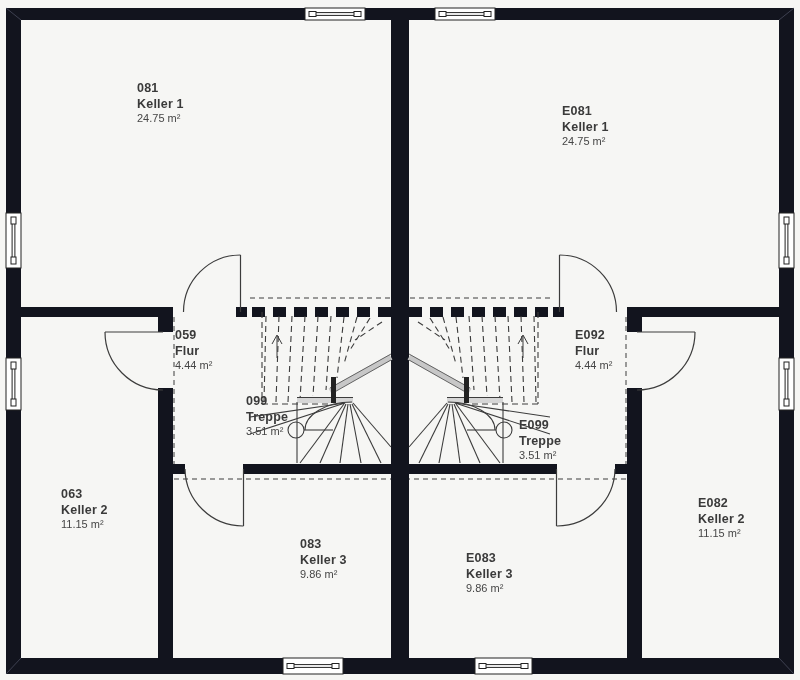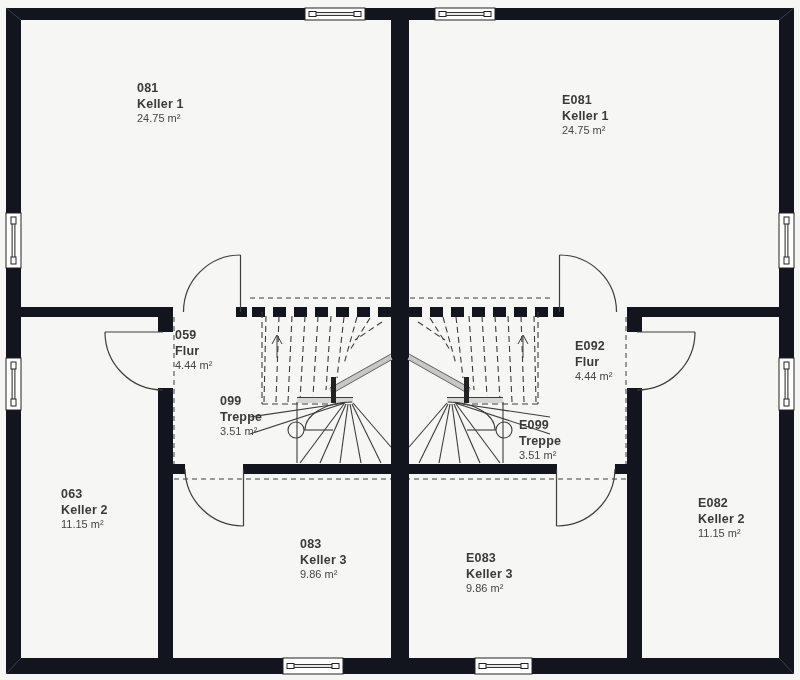--- a/index.html
+++ b/index.html
@@ -157,42 +157,42 @@
   <div class="room-label" style="left:137px;top:80px">
     <div class="num">081</div>
     <div class="nm">Keller 1</div>
     <div class="ar">24.75 m²</div>
   </div>
   <div class="room-label" style="left:175px;top:327px">
     <div class="num">059</div>
     <div class="nm">Flur</div>
     <div class="ar">4.44 m²</div>
   </div>
-  <div class="room-label" style="left:220px;top:393px">
+  <div class="room-label" style="left:246px;top:393px">
     <div class="num">099</div>
     <div class="nm">Treppe</div>
     <div class="ar">3.51 m²</div>
   </div>
   <div class="room-label" style="left:61px;top:486px">
     <div class="num">063</div>
     <div class="nm">Keller 2</div>
     <div class="ar">11.15 m²</div>
   </div>
   <div class="room-label" style="left:300px;top:536px">
     <div class="num">083</div>
     <div class="nm">Keller 3</div>
     <div class="ar">9.86 m²</div>
   </div>
 
-  <div class="room-label" style="left:562px;top:92px">
+  <div class="room-label" style="left:562px;top:103px">
     <div class="num">E081</div>
     <div class="nm">Keller 1</div>
     <div class="ar">24.75 m²</div>
   </div>
-  <div class="room-label" style="left:575px;top:338px">
+  <div class="room-label" style="left:575px;top:327px">
     <div class="num">E092</div>
     <div class="nm">Flur</div>
     <div class="ar">4.44 m²</div>
   </div>
   <div class="room-label" style="left:519px;top:417px">
     <div class="num">E099</div>
     <div class="nm">Treppe</div>
     <div class="ar">3.51 m²</div>
   </div>
   <div class="room-label" style="left:698px;top:495px">

